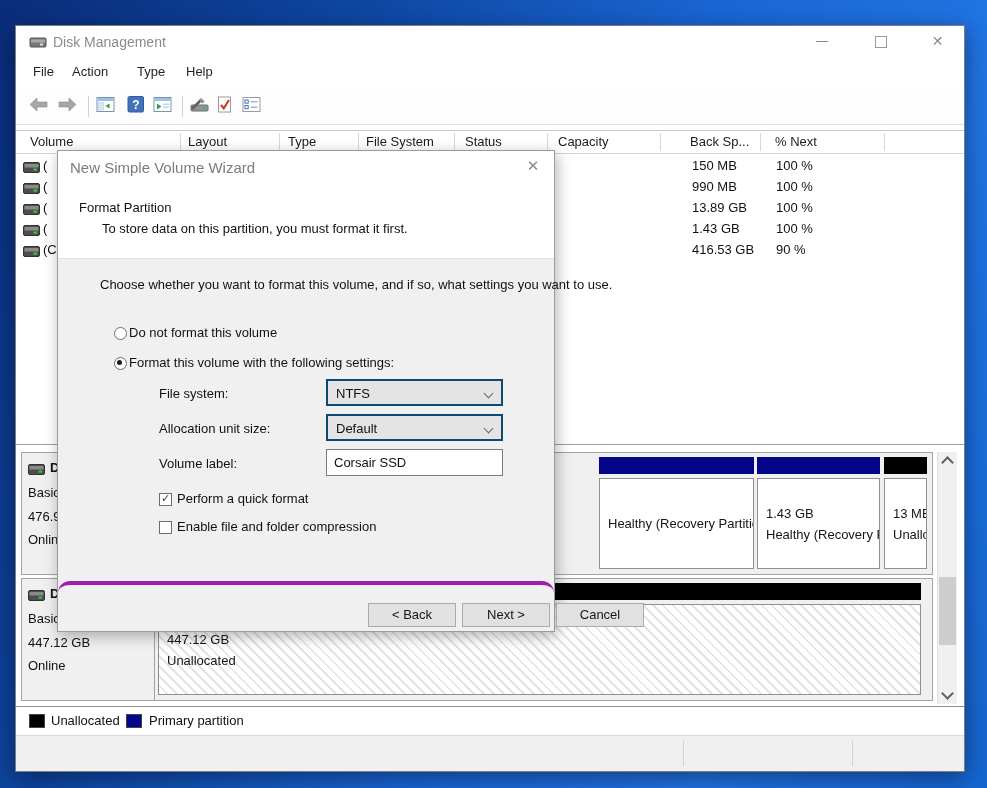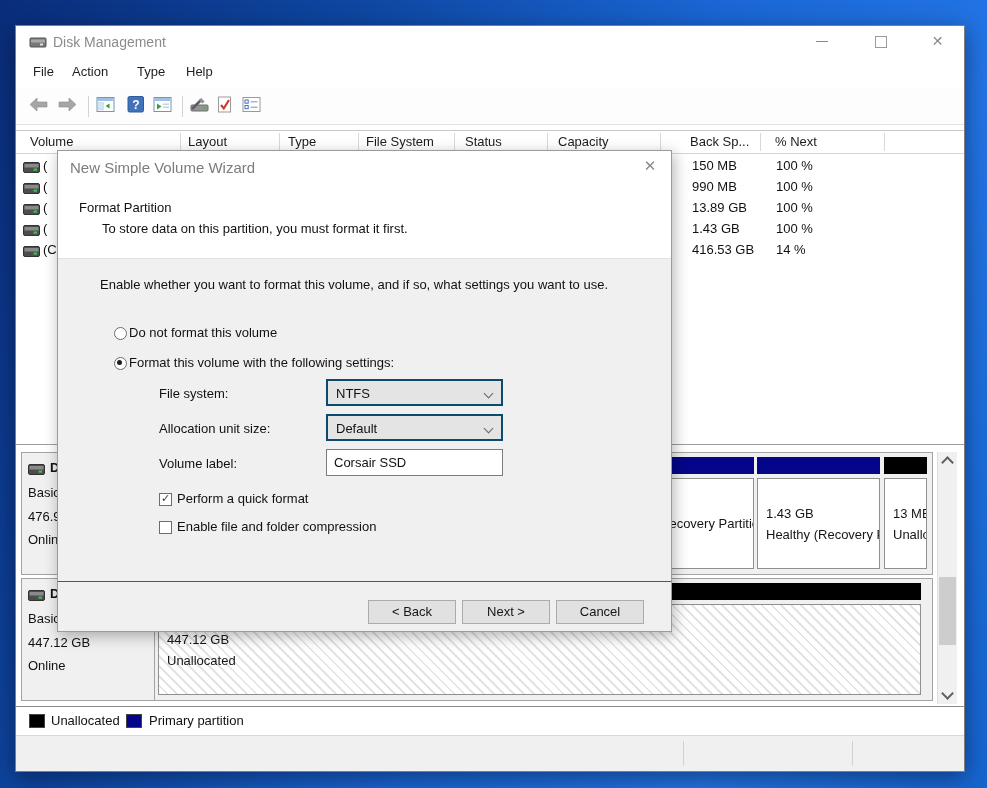--- a/index.html
+++ b/index.html
@@ -55,41 +55,41 @@
   .thumb{position:absolute;left:1px;top:125px;width:17px;height:68px;background:#cdcdcd;}
   
   .legendbar{position:absolute;left:0;top:680px;right:0;height:29px;background:#fff;border-top:1px solid #8d8d8d;}
   .sw{position:absolute;top:7px;width:16px;height:14px;border:1px solid #444;box-sizing:border-box;}
   .sw-black{background:#000;}
   .sw-navy{background:#05058a;}
   .legend-label{position:absolute;top:6px;font-size:13px;color:#111;}
   .statusbar{position:absolute;left:0;top:709px;right:0;bottom:0;background:#f0f0f0;border-top:1px solid #d8d8d8;}
   .sb-div{position:absolute;top:5px;bottom:5px;width:1px;background:#d2d2d2;}
   
-  .dlg{position:absolute;left:57px;top:150px;width:615px;height:482px;background:#f0f0f0;
+  .dlg{position:absolute;left:57px;top:150px;width:498px;height:482px;background:#f0f0f0;
        border:1px solid #9b9b9b;box-sizing:border-box;box-shadow:2px 4px 14px rgba(0,0,0,.3);z-index:50;}
   .dlg-head{position:absolute;left:0;top:0;right:0;height:107px;background:#fff;border-bottom:1px solid #e2e2e2;}
   .dlg-title{position:absolute;left:12px;top:8px;font-size:15px;color:#7c7c7c;}
   .dlg-close{position:absolute;right:10px;top:6px;font-size:15px;color:#8a8a8a;width:22px;text-align:center;}
   .dlg-heading{position:absolute;left:21px;top:49px;font-size:13px;font-weight:normal;color:#111;}
   .dlg-sub{position:absolute;left:44px;top:70px;font-size:13px;color:#111;}
   .dlg-intro{position:absolute;left:42px;top:126px;font-size:13px;color:#111;width:540px;}
   .radio{position:absolute;left:56px;width:13px;height:13px;border:1px solid #6d6d6d;border-radius:50%;background:#fff;box-sizing:border-box;}
   .radio.sel::after{content:"";position:absolute;left:2px;top:2px;width:5px;height:5px;border-radius:50%;background:#1d1d1d;}
   .radio-label{position:absolute;left:71px;font-size:13px;color:#111;}
   .fld-label{position:absolute;left:101px;font-size:13px;color:#111;}
   .combo{position:absolute;left:268px;width:177px;height:27px;background:#e4e4e4;border:2px solid #0c4a6e;box-sizing:border-box;}
   .combo-val{position:absolute;left:8px;top:5px;font-size:13px;color:#111;}
   .combo-chev{position:absolute;right:9px;top:9px;width:6px;height:6px;border-left:1.6px solid #666;border-top:1.6px solid #666;transform:rotate(225deg);}
   .txt-input{position:absolute;left:268px;width:177px;height:27px;background:#fff;border:1px solid #7c7c7c;box-sizing:border-box;
              font-family:"Liberation Sans",sans-serif;font-size:13px;color:#111;padding:0 7px;}
   .cb{position:absolute;left:101px;width:13px;height:13px;background:#fff;border:1px solid #6d6d6d;box-sizing:border-box;}
   .cb.on::after{content:"\2713";position:absolute;left:1px;top:-2px;font-size:11px;color:#3c3c3c;}
   .cb-label{position:absolute;left:119px;font-size:13px;color:#111;}
-  .btn-bar{position:absolute;left:0;right:0;top:430px;bottom:0;border-top:1px solid #a21caf;}
+  .btn-bar{position:absolute;left:0;right:0;top:430px;bottom:0;border-top:4px solid #a21caf;border-radius:12px;}
   .btn{position:absolute;top:18px;width:88px;height:24px;background:#e1e1e1;border:1px solid #ababab;box-sizing:border-box;
        font-size:13px;color:#151515;text-align:center;line-height:22px;}
 </style>
 </head>
 <body>
 
 <div class="win">
 
   <div class="titlebar">
     <span class="app-icon">
@@ -238,21 +238,21 @@
       <span class="cell-pct">100 %</span>
     </div>
     <div class="vol-row" style="top:109px;">
       <span class="vol-ic"><svg width="17" height="13">
             <rect x="0.5" y="1.5" width="16" height="10" rx="1.5" fill="#4d4d4d" stroke="#333"></rect>
             <rect x="1.5" y="3" width="14" height="3.5" fill="#8a8a8a"></rect>
             <rect x="10.5" y="7.5" width="3.5" height="2.2" fill="#39c24d"></rect>
           </svg></span>
       <span class="vol-label">(C</span>
       <span class="cell-free">416.53 GB</span>
-      <span class="cell-pct">14 %</span>
+      <span class="cell-pct">90 %</span>
     </div>
   </div>
 
   <div class="graphical">
 
     <div class="disk-row" style="top:7px;">
       <div class="disk-info">
         <span class="abs" style="left:6px;top:9px;"><svg width="17" height="13">
               <rect x="0.5" y="1.5" width="16" height="10" rx="1.5" fill="#4d4d4d" stroke="#333"></rect>
               <rect x="1.5" y="3" width="14" height="3.5" fill="#8a8a8a"></rect>
@@ -332,21 +332,21 @@
 </div>
 
 <div class="dlg">
   <div class="dlg-head">
     <span class="dlg-title">New Simple Volume Wizard</span>
     <span class="dlg-close"><span>✕</span></span>
     <span class="dlg-heading">Format Partition</span>
     <span class="dlg-sub">To store data on this partition, you must format it first.</span>
   </div>
 
-  <span class="dlg-intro">Enable whether you want to format this volume, and if so, what settings you want to use.</span>
+  <span class="dlg-intro">Choose whether you want to format this volume, and if so, what settings you want to use.</span>
 
   <span class="radio" style="top:176px;"></span>
   <span class="radio-label" style="top:174px;">Do not format this volume</span>
 
   <span class="radio sel" style="top:206px;"></span>
   <span class="radio-label" style="top:204px;">Format this volume with the following settings:</span>
 
   <span class="fld-label" style="top:235px;">File system:</span>
   <div class="combo" style="top:228px;">
     <span class="combo-val">NTFS</span>

